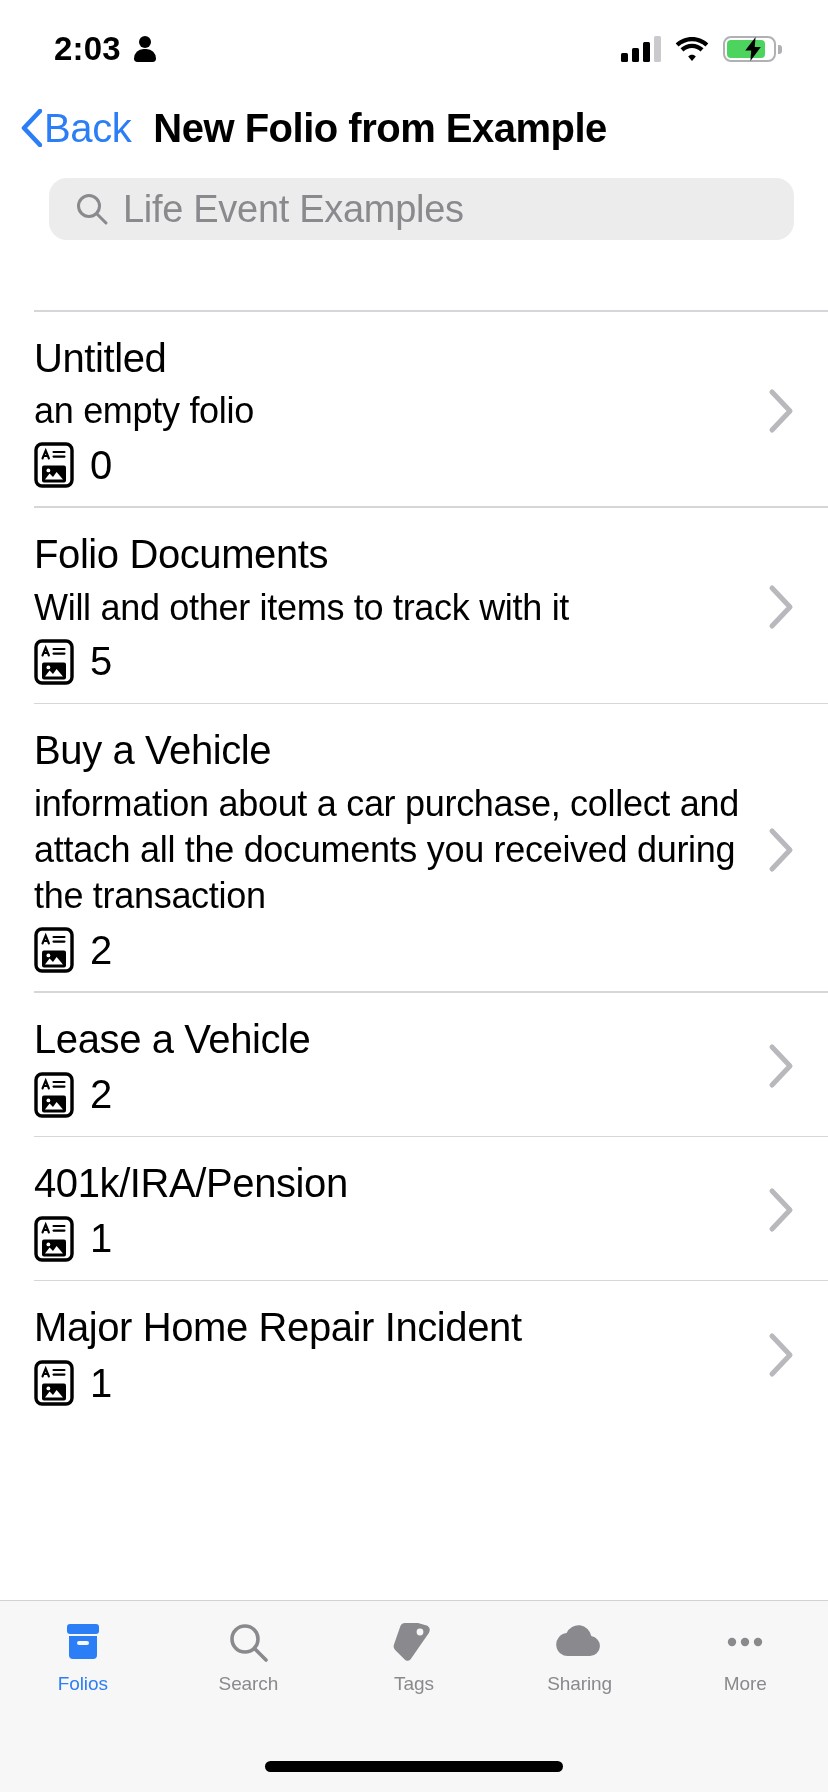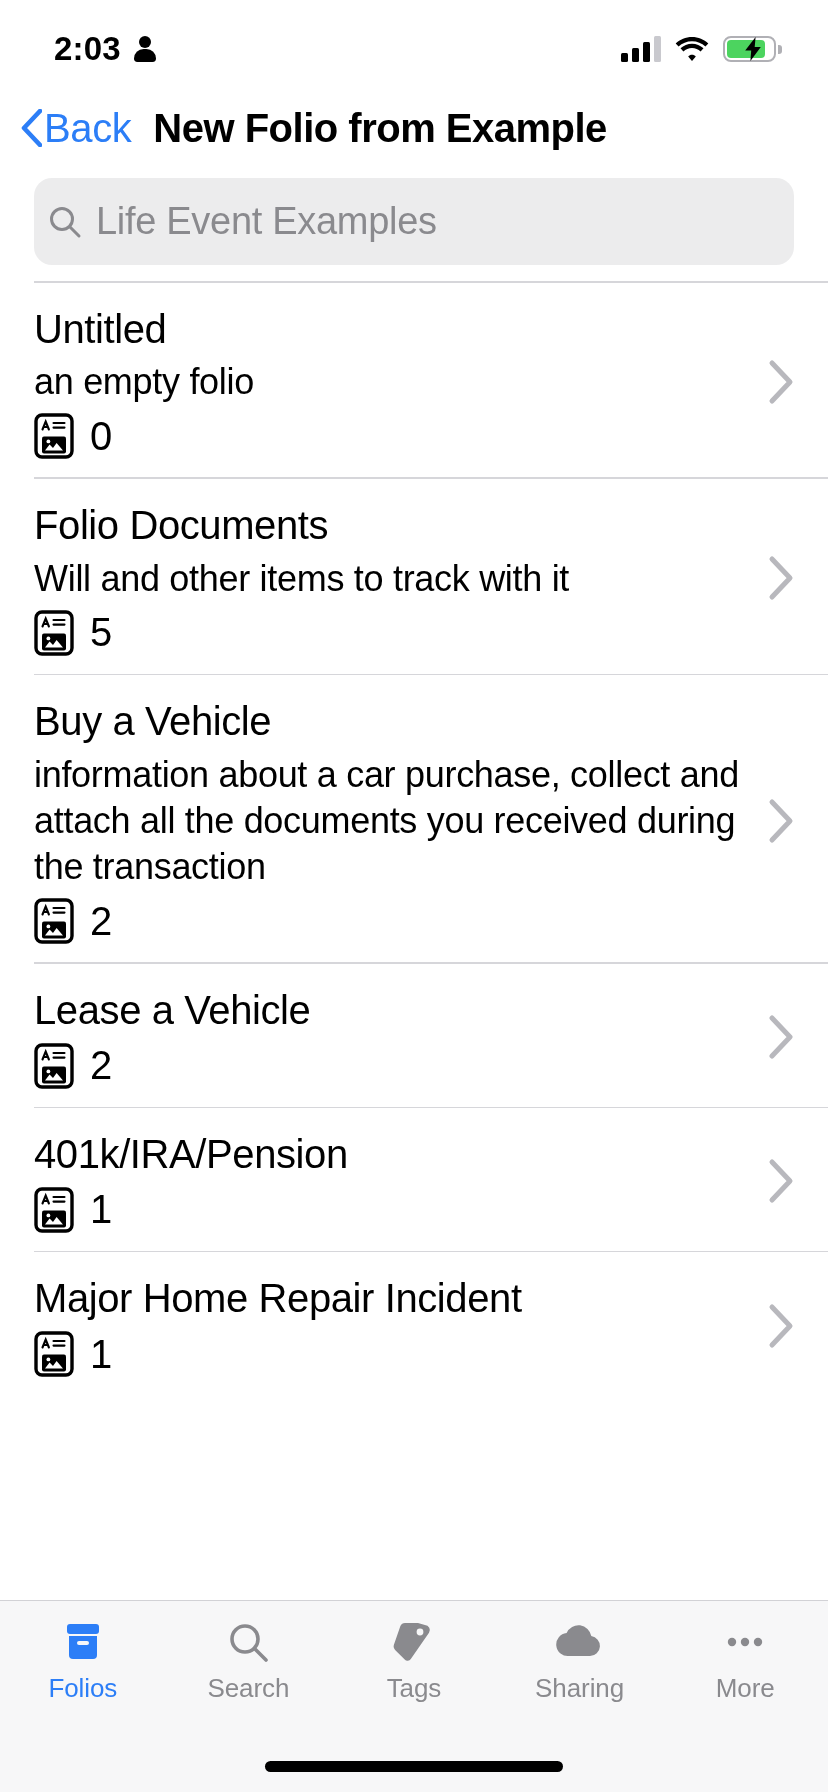--- a/index.html
+++ b/index.html
@@ -44,33 +44,33 @@
     display:flex; align-items:center; padding:0 20px;
   }
   .backbtn { display:flex; align-items:center; gap:2px; cursor:pointer; }
   .chev-left { width:22px; height:38px; flex:0 0 22px; }
   .back-label { font-size:40px; color:#2c7ef7; letter-spacing:-0.4px; }
   .nav-title { font-size:40px; font-weight:700; color:#000; margin-left:22px; letter-spacing:-0.5px; }
 
   
   .searchwrap { flex:0 0 98px; padding:14px 34px 16px 34px; }
   .searchbar {
-    height:87px; background:#ececed; border-radius:18px;
-    display:flex; align-items:center; padding:0 14px; gap:14px;
+    height:62px; background:#ececed; border-radius:18px;
+    display:flex; align-items:center; padding:0 26px; gap:14px;margin-left:15px;
   }
   .search-icon { flex:0 0 34px; width:34px; height:34px; }
   .search-input {
     border:none; outline:none; background:transparent;
     font-family:"Liberation Sans", sans-serif;
     font-size:38px; color:#8a8a8e; width:100%; letter-spacing:-0.3px;
   }
   .search-input::placeholder { color:#8a8a8e; opacity:1; }
 
   
-  .listwrap { flex:1 1 auto; overflow:hidden; position:relative; }
+  .listwrap { flex:1 1 auto; overflow:hidden; position:relative;margin-top:48px; }
   .hairline { height:1.5px; background:#d6d6da; margin-left:34px; }
   .row {
     display:flex; align-items:center;
     padding:22px 30px 18px 34px;
     min-height:0;
   }
   .row-main { flex:1 1 auto; min-width:0; }
   .row-title { font-size:40px; color:#000; letter-spacing:-0.4px; line-height:1.22; }
   .row-sub { font-size:36px; color:#000; letter-spacing:-0.3px; line-height:1.28; margin-top:6px; }
   .row-count { display:flex; align-items:center; gap:16px; margin-top:8px; }
@@ -80,21 +80,21 @@
 
   
   .tabbar {
     flex:0 0 140px; height:140px;
     background:#f7f7f8;
     border-top:1.5px solid #d2d2d6;
     display:flex; align-items:flex-start; padding-top:16px;
   }
   .tab { flex:1 1 0; display:flex; flex-direction:column; align-items:center; gap:6px; cursor:pointer; }
   .tab-ico { height:50px; display:flex; align-items:center; justify-content:center; }
-  .tab-label { font-size:26px; letter-spacing:-0.1px; color:#8a8a8e;text-align:right; }
+  .tab-label { font-size:19px; letter-spacing:-0.1px; color:#8a8a8e;text-align:right; }
   .tab.active .tab-label { color:#2c7ef7; }
 
   
   .homebar { flex:0 0 52px; background:#f7f7f8; display:flex; align-items:center; justify-content:center; }
   .homebar .pill { width:298px; height:11px; border-radius:6px; background:#000; }
 </style>
 </head>
 <body>
 
 <div id="phone">

